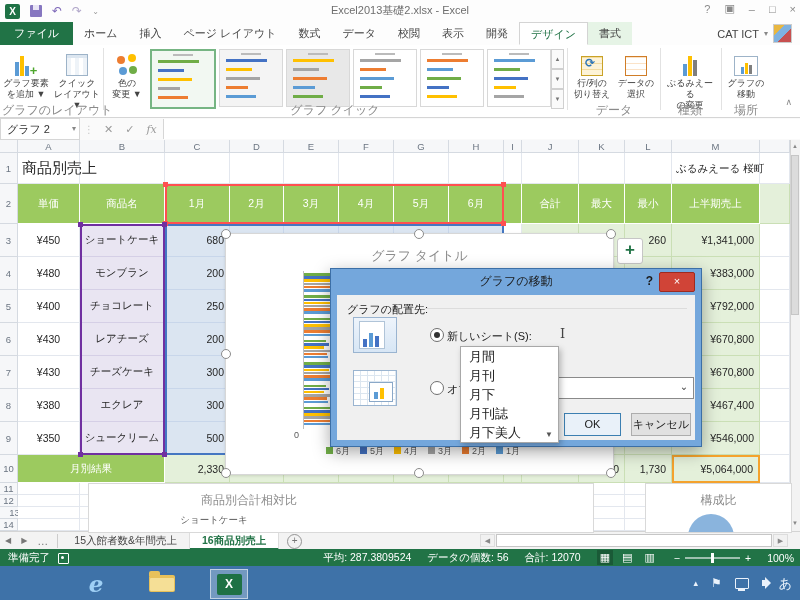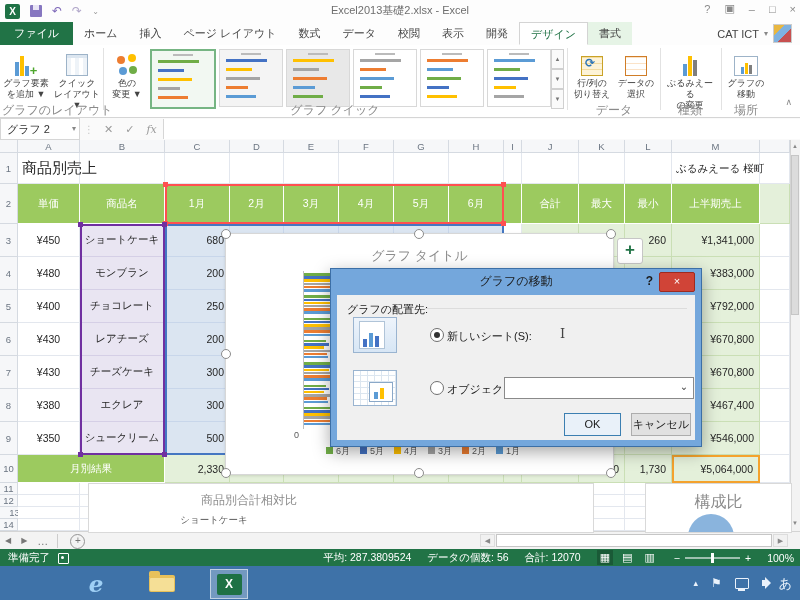--- a/index.html
+++ b/index.html
@@ -571,21 +571,21 @@
       <div style="position: absolute; left: 791px; top: 155px; width: 8px; height: 160px; background: rgb(220, 220, 220); border: 1px solid rgb(198, 198, 198); box-sizing: border-box;"></div>
       <div style="position: absolute; left: 791px; top: 518px; width: 8px; height: 11px; color: rgb(136, 136, 136); font-size: 6px; text-align: center; line-height: 11px;">▼</div>
     </div>
 
   <div class="lowchart" style="left:88px;top:483px;width:504px;height:48px">
     <div style="position:absolute;left:80px;top:8px;width:160px;text-align:center;color:#8c8c8c;font-size:12px">商品別合計相対比</div>
     <div style="position:absolute;left:70px;top:30px;width:110px;text-align:center;color:#595959;font-size:9.5px">ショートケーキ</div>
   </div>
 
   <div class="lowchart" style="left:645px;top:483px;width:145px;height:48px;overflow:hidden">
-    <div style="position:absolute;left:0;right:0;top:8px;text-align:center;color:#8c8c8c;font-size:16px">構成比</div>
+    <div style="position:absolute;left:0;right:0;top:8px;text-align:center;color:#8c8c8c;font-size:12px">構成比</div>
     <div style="position:absolute;left:42px;top:30px;width:46px;height:46px;border-radius:50%;background:#8ab4dd"></div>
   </div>
 
   <div id="chart1">
     <div id="c1title">グラフ タイトル</div>
     <div id="c1axis"></div>
     <div id="c1zero">0</div>
     <div id="c1plot"></div>
     <div id="c1legend">
         <span><span class="lgsq" style="background: rgb(112, 173, 71);"></span>6月</span>
@@ -673,26 +673,40 @@
       <div class="radio" style="left:93px;top:86px"></div>
       <div class="dlabel" style="left:110px;top:87px">オブジェクト(O):</div>
       <div id="dcombo">
           <b>⌄</b>
         </div>
       <div class="dbtn" id="okbtn">OK</div>
       <div class="dbtn" id="cancelbtn">キャンセル</div>
     </div>
   </div>
 
+  <div id="ime">
+    <div id="imelist">
+        <div class="imeitem">月間</div>
+        <div class="imeitem">月刊</div>
+        <div class="imeitem">月下</div>
+        <div class="imeitem">月刊誌</div>
+        <div class="imeitem">月下美人</div>
+      </div>
+    <div id="imemore">▼</div>
+  </div>
 
   <div id="tabbar">
     <span class="navg">◀</span>
     <span class="navg">▶</span>
     <span class="navg" style="font-size:11px">…</span>
     <span style="width:1px;background:#ccc;margin:2px 4px"></span>
+    <span id="stabs" style="display:flex">
+        <span class="stab">15入館者数&amp;年間売上</span>
+        <span class="stab active">16商品別売上</span>
+      </span>
     <span id="newsheet">+</span>
   </div>
   <div id="hscroll">
     <span class="harr">◀</span>
     <span id="hthumb"></span>
     <span class="harr">▶</span>
   </div>
 
   <div id="statusbar">
     <span id="stready">準備完了</span>

